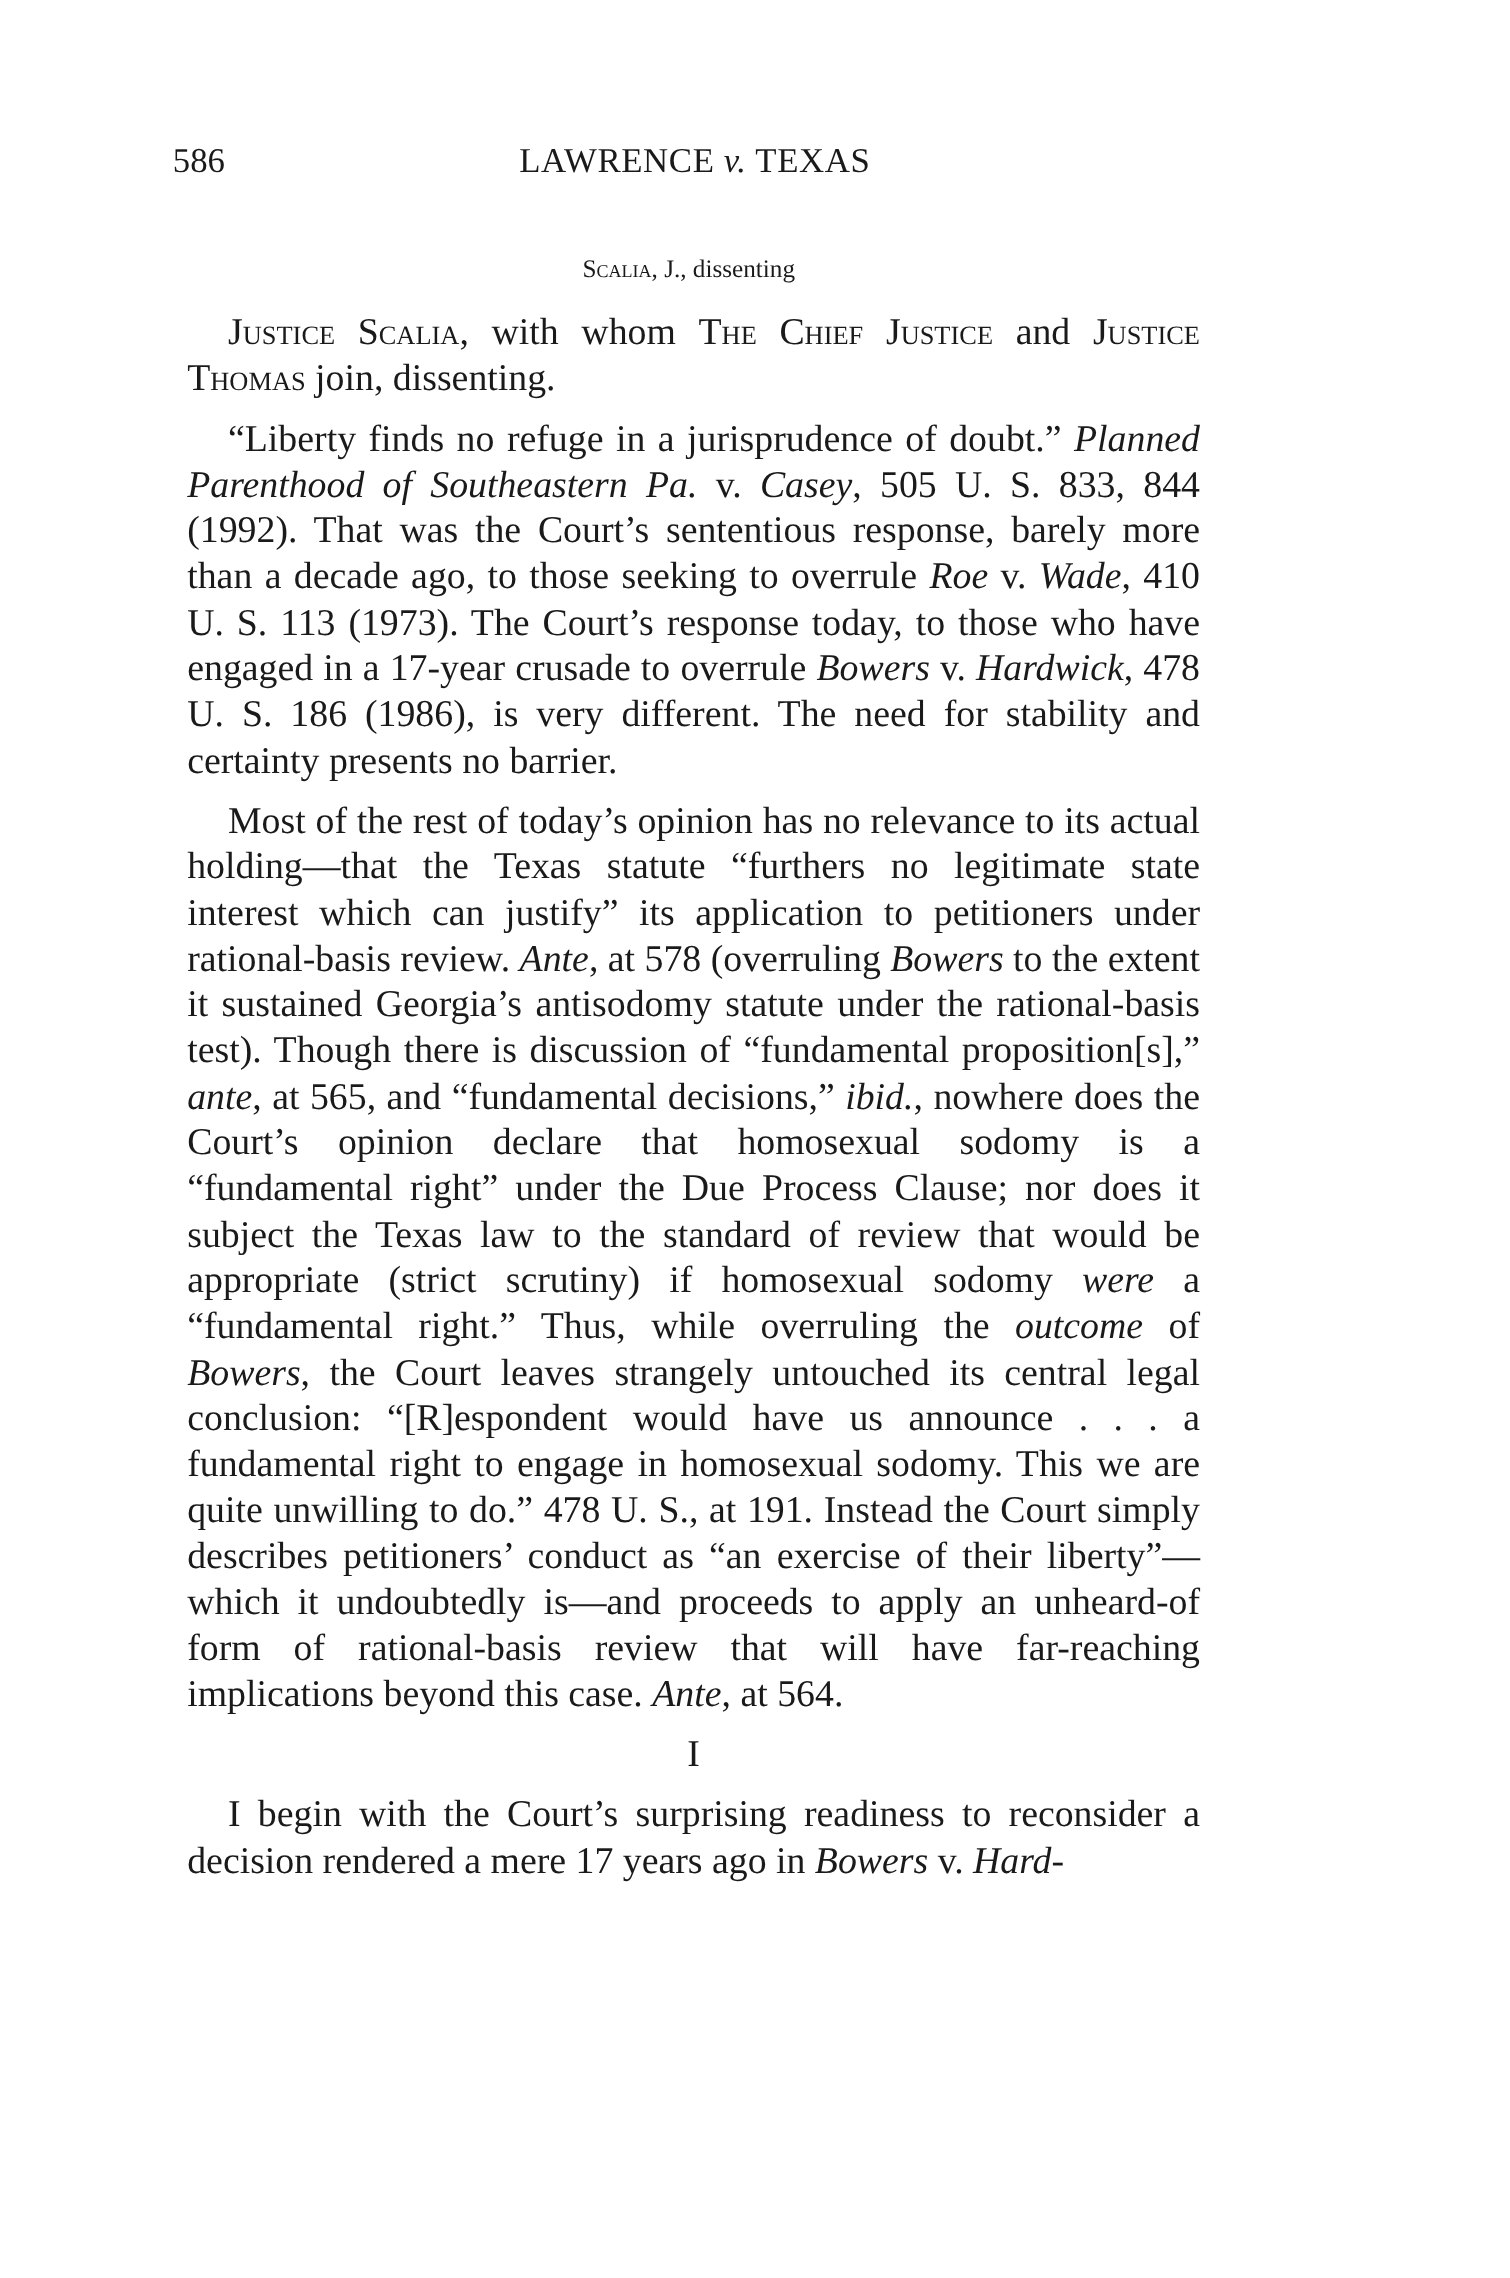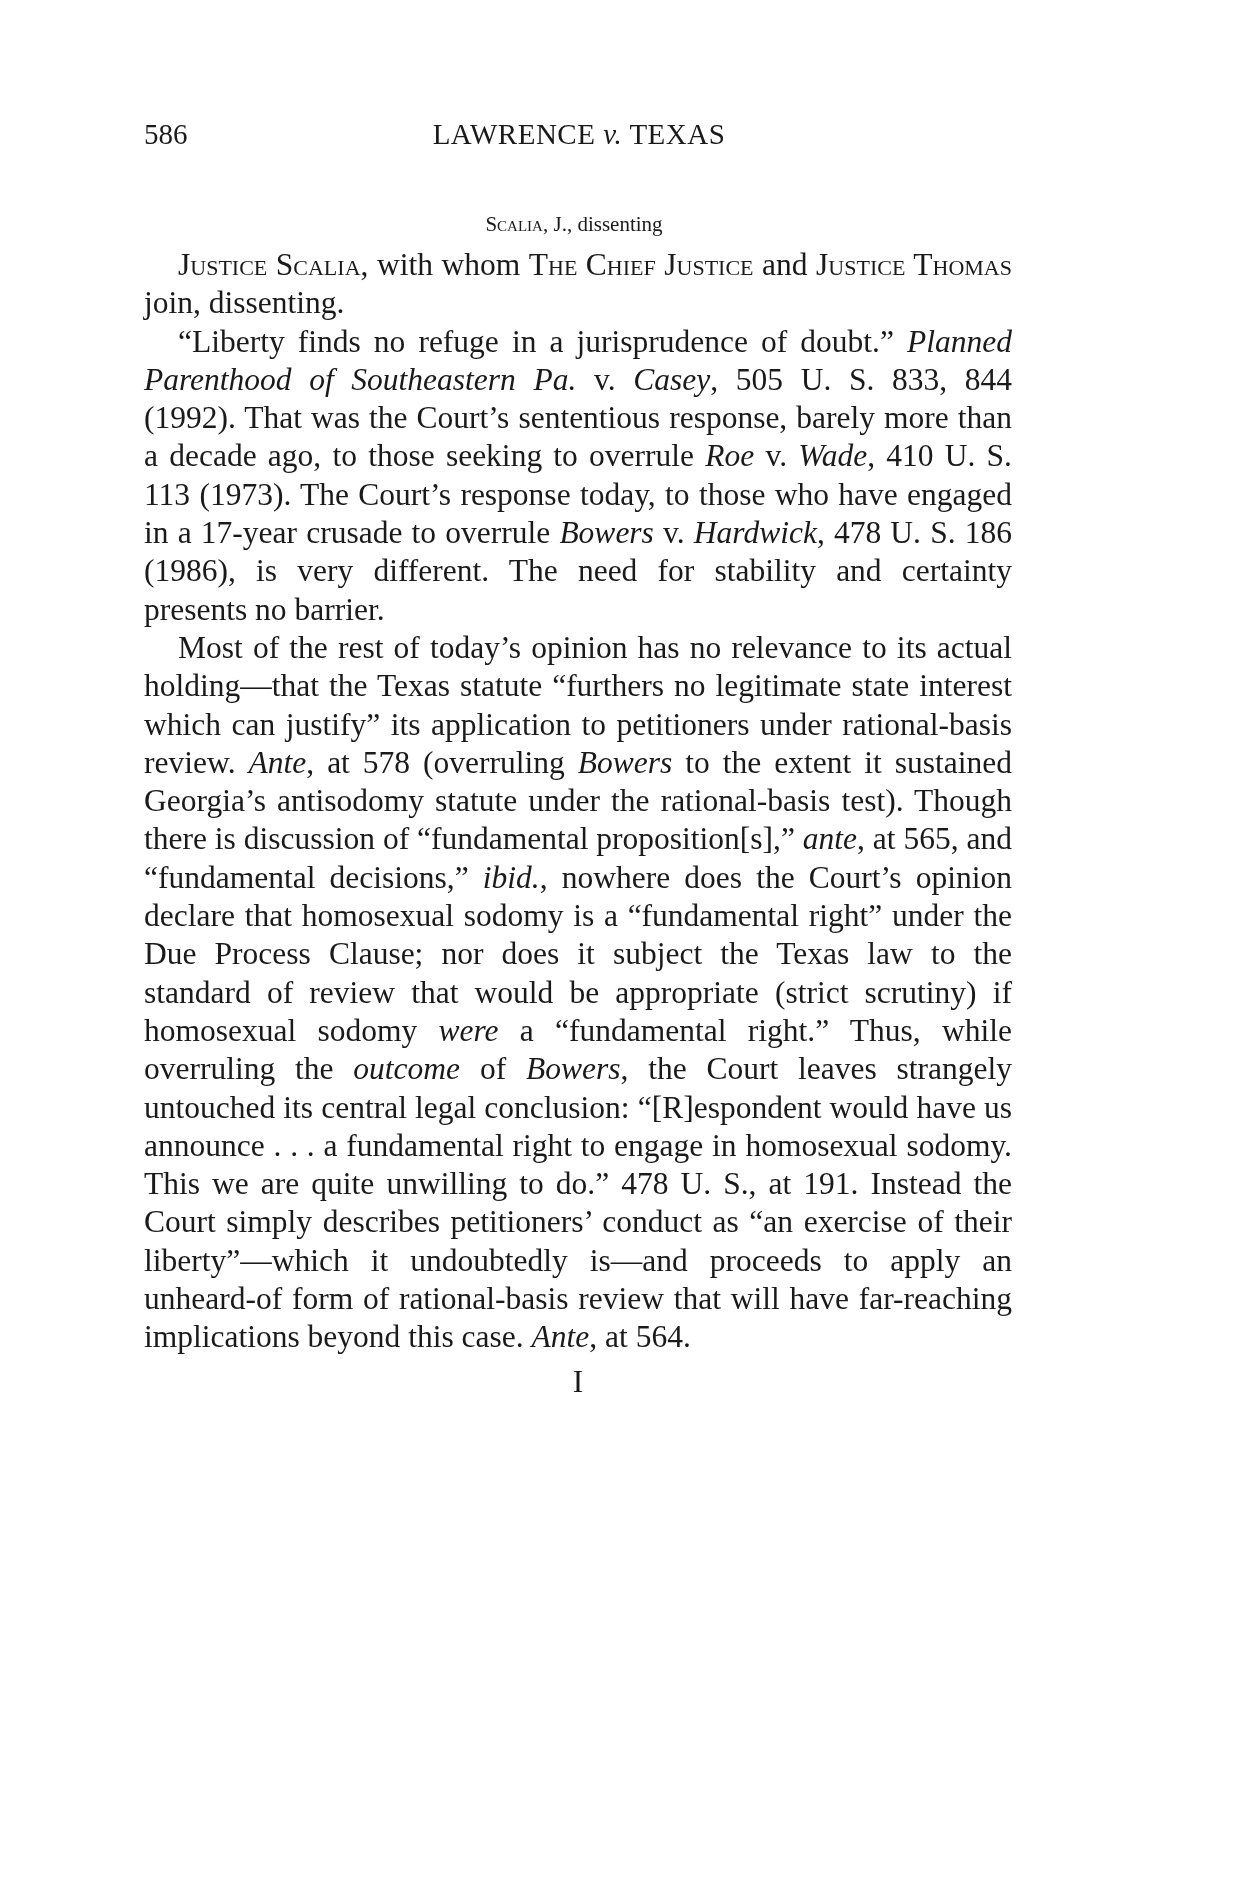--- a/index.html
+++ b/index.html
@@ -6,21 +6,21 @@
   body { width: 1258px; height: 1898px; position: relative; overflow: hidden; color: #1a1a1a;
          font-family: "Liberation Serif", "DejaVu Serif", serif; }
   .page { position: absolute; left: 0; top: 0; width: 1140px; height: 1898px; }
   .running-head { position: absolute; top: 118px; left: 144px; width: 870px; height: 40px; font-size: 29px; }
   .page-num { position: absolute; left: 0; top: 0; }
   .case-title { position: absolute; left: 0; right: 0; text-align: center; top: 0; letter-spacing: 0.5px; }
   .opinion-label { position: absolute; top: 212px; left: 144px; width: 860px; text-align: center; font-size: 21px; }
   .sc { font-variant: small-caps; }
   .body { position: absolute; left: 144px; top: 246px; width: 868px; font-size: 31.5px; line-height: 38.3px;
           text-align: justify; }
-  .body p { margin: 0; text-indent: 0; }
+  .body p { margin: 12px; text-indent: 0; }
   .body p.indent { text-indent: 34px; }
   .section { text-align: center; margin: 6px 0 8px 0; }
   i { font-style: italic; }
 </style>
 </head>
 <body>
 
 <div class="page">
 
   <div class="running-head">
@@ -33,15 +33,16 @@
   <div class="body">
 
     <p class="indent"><span class="sc">Justice Scalia</span><span>, with whom </span><span class="sc">The Chief Justice</span><span> and </span><span class="sc">Justice Thomas</span><span> join, dissenting.</span></p>
 
     <p class="indent"><span>“Liberty finds no refuge in a jurisprudence of doubt.” </span><i>Planned Parenthood of Southeastern Pa.</i><span> v. </span><i>Casey</i><span>, 505 U. S. 833, 844 (1992). That was the Court’s sententious response, barely more than a decade ago, to those seeking to overrule </span><i>Roe</i><span> v. </span><i>Wade</i><span>, 410 U. S. 113 (1973). The Court’s response today, to those who have engaged in a 17-year crusade to overrule </span><i>Bowers</i><span> v. </span><i>Hardwick</i><span>, 478 U. S. 186 (1986), is very different. The need for stability and certainty presents no barrier.</span></p>
 
     <p class="indent"><span>Most of the rest of today’s opinion has no relevance to its actual holding—that the Texas statute “furthers no legitimate state interest which can justify” its application to petitioners under rational-basis review. </span><i>Ante</i><span>, at 578 (overruling </span><i>Bowers</i><span> to the extent it sustained Georgia’s antisodomy statute under the rational-basis test). Though there is discussion of “fundamental proposition[s],” </span><i>ante</i><span>, at 565, and “fundamental decisions,” </span><i>ibid.</i><span>, nowhere does the Court’s opinion declare that homosexual sodomy is a “fundamental right” under the Due Process Clause; nor does it subject the Texas law to the standard of review that would be appropriate (strict scrutiny) if homosexual sodomy </span><i>were</i><span> a “fundamental right.” Thus, while overruling the </span><i>outcome</i><span> of </span><i>Bowers</i><span>, the Court leaves strangely untouched its central legal conclusion: “[R]espondent would have us announce . . . a fundamental right to engage in homosexual sodomy. This we are quite unwilling to do.” 478 U. S., at 191. Instead the Court simply describes petitioners’ conduct as “an exercise of their liberty”—which it undoubtedly is—and proceeds to apply an unheard-of form of rational-basis review that will have far-reaching implications beyond this case. </span><i>Ante</i><span>, at 564.</span></p>
 
     <div class="section">I</div>
 
+    <p class="indent"><span>I begin with the Court’s surprising readiness to reconsider a decision rendered a mere 17 years ago in </span><i>Bowers</i><span> v. </span><i>Hard-</i></p>
 
   </div>
 </div>
 
 </body></html>

